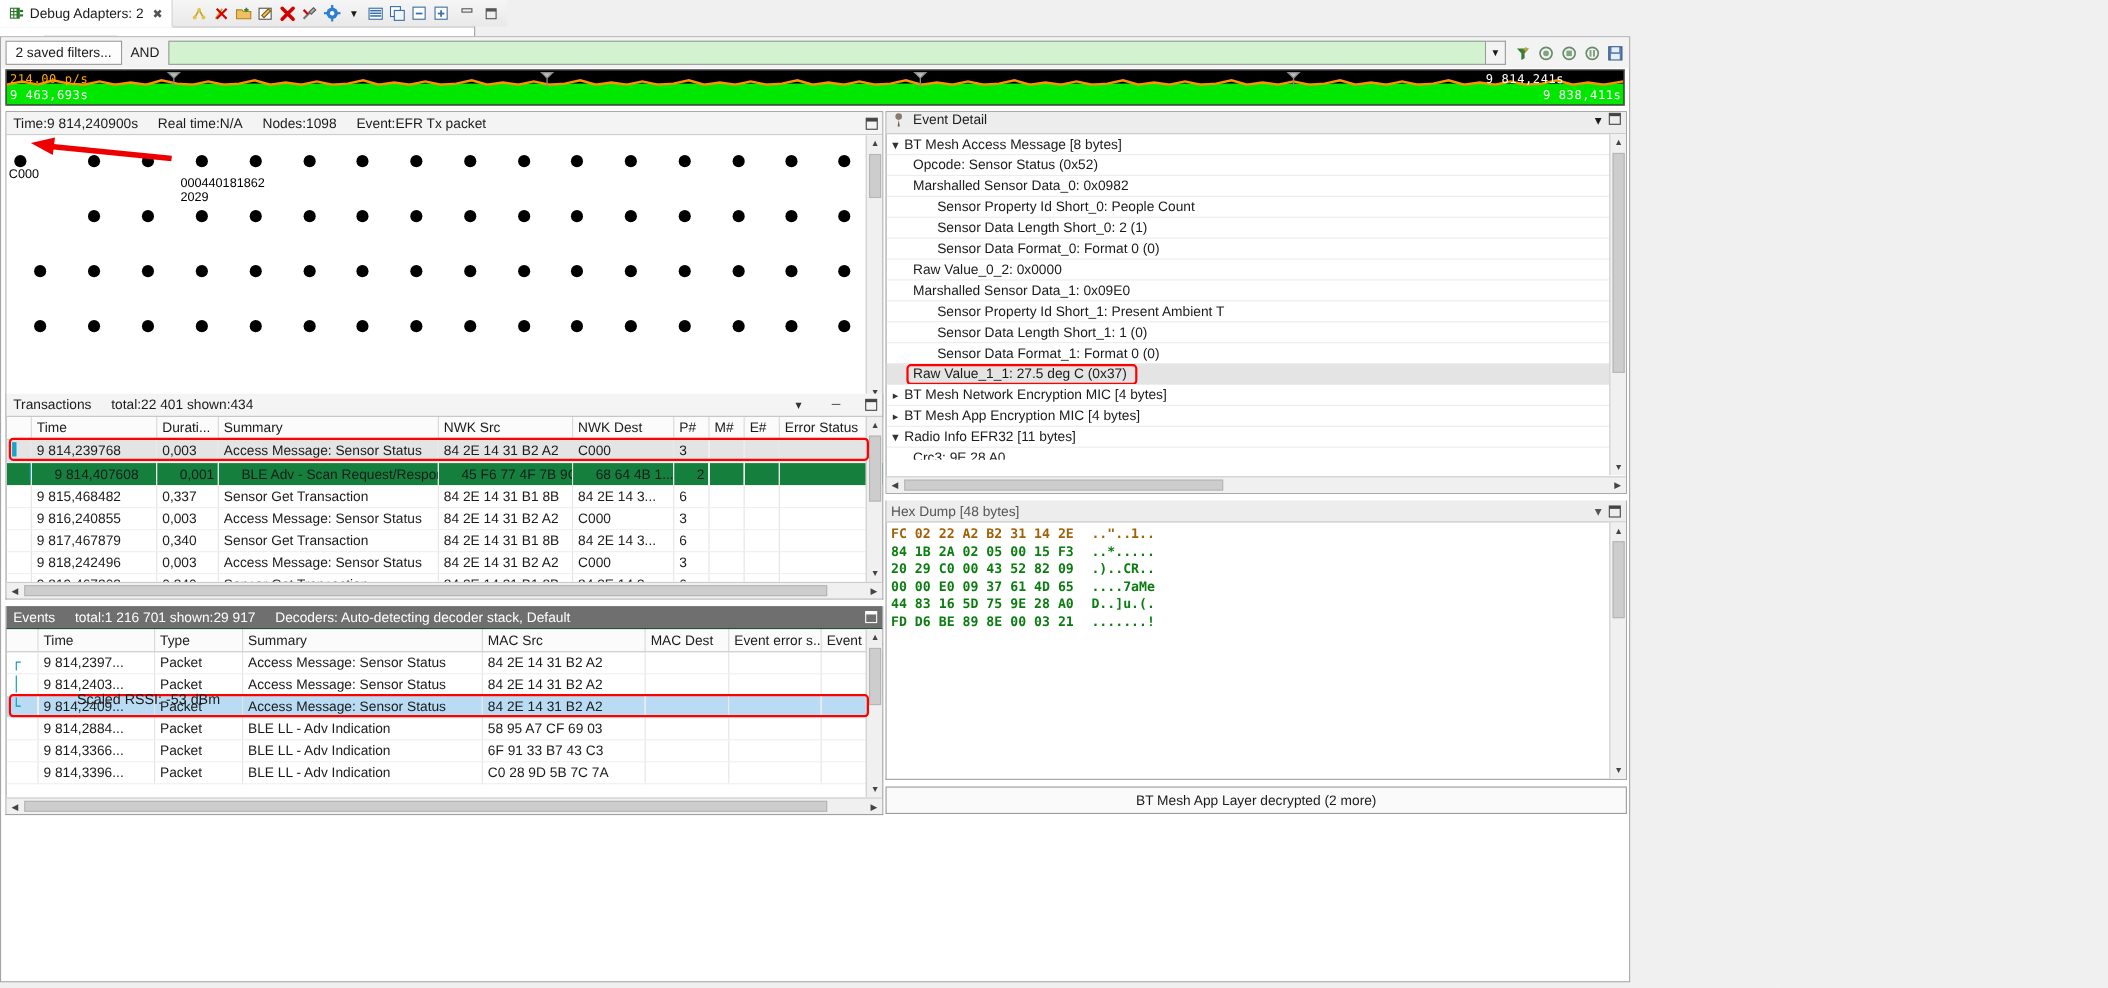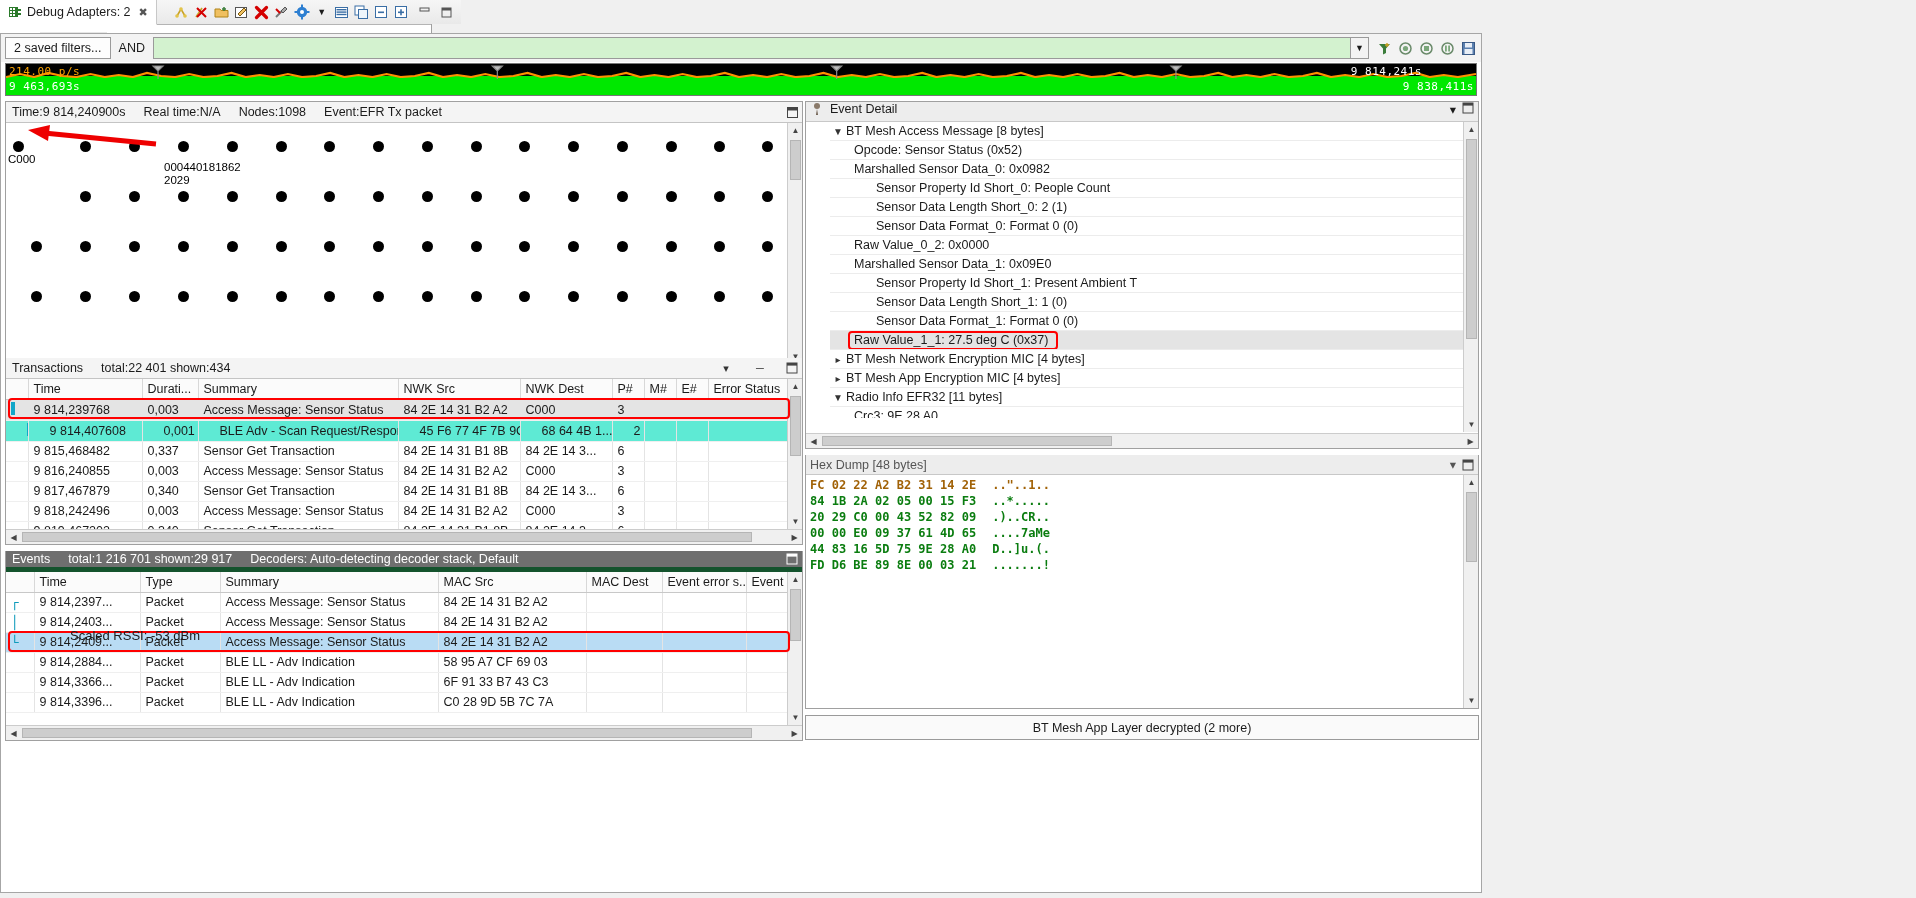--- a/index.html
+++ b/index.html
@@ -107,21 +107,21 @@
               font-size: 11px; letter-spacing: 0.5px; white-space: nowrap; }
   .tl-rate { left: 3px; top: 1px; color: #ffa500; }
   .tl-t0 { left: 3px; top: 16px; color: #ffffff; }
   .tl-t1 { right: 54px; top: 1px; color: #ffffff; }
   .tl-t2 { right: 2px; top: 16px; color: #ffffff; }
 
   
   .sub { position: absolute; border: 1px solid #a0a0a0; background: #fff; }
   .subhdr { display: flex; align-items: center; height: 21px; background: #f4f4f4;
             border-bottom: 1px solid #c4c4c4; font-size: 12.5px; padding-left: 6px; gap: 18px; }
-  .subhdr.dark { background: #6f6f6f; color: #fff; border-bottom: 5px solid #14532d; }
+  .subhdr.dark { background: #6f6f6f; color: #fff; border-bottom: 1px solid #14532d; }
   .subhdr .spacer { flex: 1 1 auto; }
   .subhdr .hicon { width: 16px; text-align: center; font-size: 11px; color: #333; }
 
   .nodes-area { position: relative; background: #fff; overflow: hidden; }
   .node-dot { position: absolute; width: 11px; height: 11px; border-radius: 50%; background: #000; }
   .node-lbl { position: absolute; font-size: 11.5px; color: #000; white-space: pre; line-height: 13px; }
 
   .vscroll { position: absolute; right: 0; top: 0; width: 15px; bottom: 0;
              background: #f0f0f0; border-left: 1px solid #ccc; }
   .vscroll .up, .vscroll .dn { position: absolute; left: 0; width: 15px; height: 15px;
@@ -140,21 +140,21 @@
   table.grid th {
     font-weight: normal; text-align: left; padding: 2px 5px; height: 20px;
     background: #fbfbfb; border-right: 1px solid #d8d8d8; border-bottom: 1px solid #c8c8c8;
     white-space: nowrap; overflow: hidden;
   }
   table.grid td {
     padding: 2px 5px; height: 20px; border-right: 1px solid #e4e4e4;
     border-bottom: 1px solid #efefef; white-space: nowrap; overflow: hidden;
   }
   tr.row-sel td { background: #e4e4e4; }
-  tr.row-pink td { background: #5eead4; padding-left: 21px; }
+  tr.row-pink td { background: #15803d; padding-left: 21px; }
   tr.row-blue td { background: #b9dcf4; }
   td.marker { width: 22px; padding: 0 0 0 6px; }
   .mk-i { display: inline-block; width: 4px; height: 13px; background: #11a6c8; }
   .mk-teal { color: #0d9aba; font-family: "DejaVu Sans Mono", monospace; font-size: 13px; }
 
   
   #evdetail { left: 1238px; top: 94px; width: 326px; height: 348px; }
   .ed-hdr { display: flex; align-items: flex-start; height: 20px; background: #ededed;
             border-bottom: 1px solid #c8c8c8; font-size: 12.5px; gap: 6px; padding: 0 4px; }
   .ed-hdr .ttl { flex: 1 1 auto; }
@@ -928,21 +928,21 @@
           </span>
           <span class="ttl">Event Detail</span>
           <span class="hicon">▾</span>
           <span class="hicon">
             <svg width="12" height="12" viewBox="0 0 12 12">
                 <rect x="1" y="1" width="10" height="10" fill="none" stroke="#444"></rect>
                 <rect x="1" y="1" width="10" height="2.6" fill="#444"></rect>
               </svg>
           </span>
         </div>
-        <div class="ed-rows" style="position:absolute;left:0;top:20px;right:15px;bottom:30px;overflow:hidden;margin-left:24px;">
+        <div class="ed-rows" style="position:absolute;left:0;top:20px;right:15px;bottom:30px;overflow:hidden;">
           <div class="ed-row">
             <span class="tw">▼</span><span>BT Mesh Access Message [8 bytes]</span>
           </div>
           <div class="ed-row ed-ind1"><span>Opcode: Sensor Status (0x52)</span></div>
           <div class="ed-row ed-ind1"><span>Marshalled Sensor Data_0: 0x0982</span></div>
           <div class="ed-row ed-ind2"><span>Sensor Property Id Short_0: People Count</span></div>
           <div class="ed-row ed-ind2"><span>Sensor Data Length Short_0: 2  (1)</span></div>
           <div class="ed-row ed-ind2"><span>Sensor Data Format_0: Format 0 (0)</span></div>
           <div class="ed-row ed-ind1"><span>Raw Value_0_2: 0x0000</span></div>
           <div class="ed-row ed-ind1"><span>Marshalled Sensor Data_1: 0x09E0</span></div>

